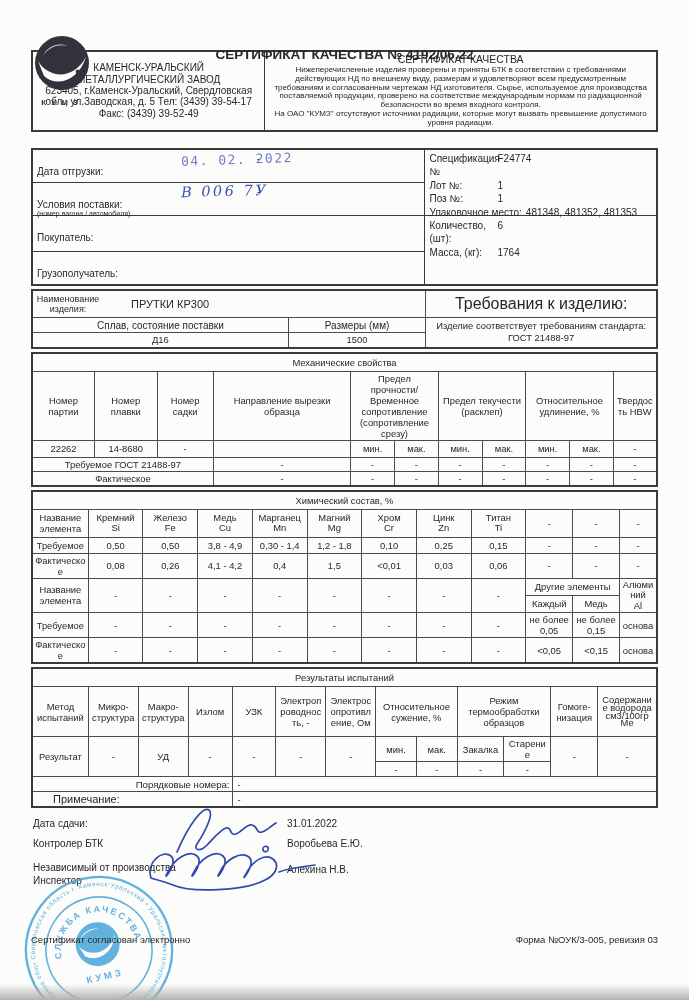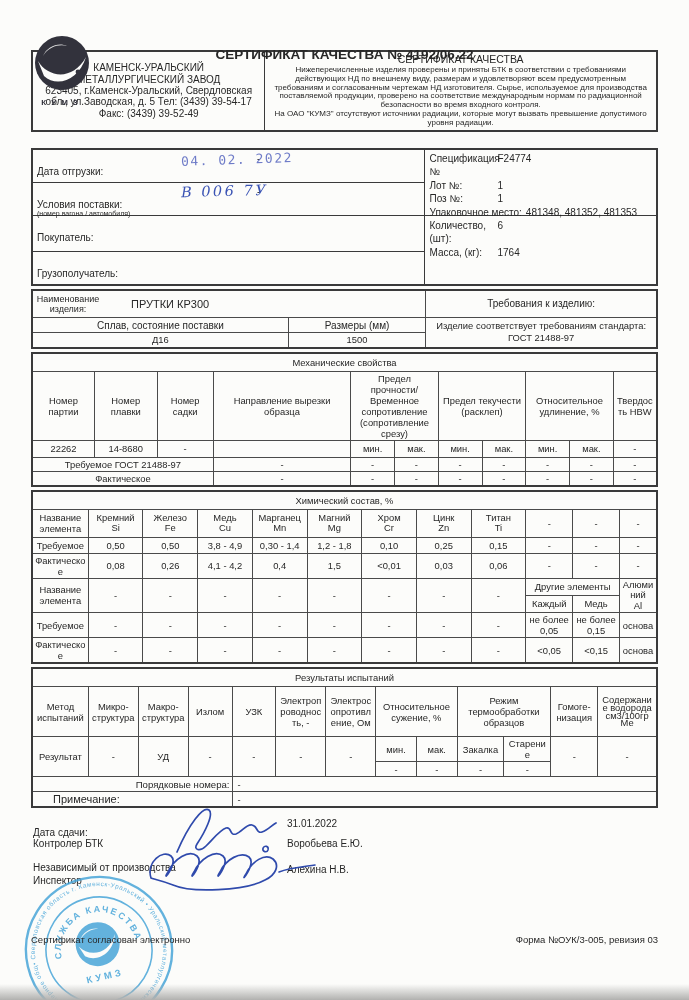--- a/index.html
+++ b/index.html
@@ -152,21 +152,21 @@
           <col style="width:37%">
         </colgroup>
       <tbody>
           <tr style="height:28px">
         <td colspan="2" class="name-cell">
           <div class="name-flex">
             <span class="name-lbl">Наименование изделия:</span>
             <span class="name-val">ПРУТКИ КР300</span>
           </div>
         </td>
-        <td style="font-size:10px">Требования к изделию:</td>
+        <td style="font-size:16px">Требования к изделию:</td>
       </tr>
       <tr style="height:15px">
         <td style="font-size:10px">Сплав, состояние поставки</td>
         <td style="font-size:10px">Размеры (мм)</td>
         <td rowspan="2" class="std-cell">
           <span>Изделие соответствует требованиям стандарта:</span>
           <span>ГОСТ 21488-97</span>
         </td>
       </tr>
       <tr style="height:15px">
@@ -437,21 +437,21 @@
         <td colspan="9" style="text-align:left;padding-left:5px">-</td>
       </tr>
       <tr style="height:15px">
         <td colspan="4" style="text-align:left;font-size:11px;padding-left:20px">Примечание:</td>
         <td colspan="9" style="text-align:left;padding-left:5px">-</td>
       </tr>
     </tbody>
       </table>
 
     <div class="sig">
-      <span class="abs" style="left:2px;top:15px">Дата сдачи:</span>
+      <span class="abs" style="left:2px;top:6px">Дата сдачи:</span>
       <span class="abs" style="left:256px;top:6px">31.01.2022</span>
       <span class="abs" style="left:2px;top:26px">Контролер БТК</span>
       <span class="abs" style="left:256px;top:26px">Воробьева Е.Ю.</span>
       <span class="abs" style="left:2px;top:50px">Независимый от производства</span>
       <span class="abs" style="left:2px;top:63px">Инспектор</span>
       <span class="abs" style="left:256px;top:52px">Алехина Н.В.</span>
 
       <svg class="sigsvg" style="left:142px;top:-10px" width="108" height="56" viewBox="0 0 108 56">
         <path d="M4 50 C 16 22 30 4 36 8 C 41 12 32 30 24 42 C 20 48 27 50 33 44 C 41 36 47 28 53 26 C 59 24 56 34 63 32 C 69 30 73 22 79 23 C 85 24 83 32 89 30 C 95 28 99 23 103 21" fill="none" stroke="#2f4aac" stroke-width="1.7" stroke-linecap="round"></path>
         <path d="M90 46 C 92 43 96 44 95 48 C 94 51 89 50 90 46" fill="none" stroke="#2f4aac" stroke-width="1.6"></path>

